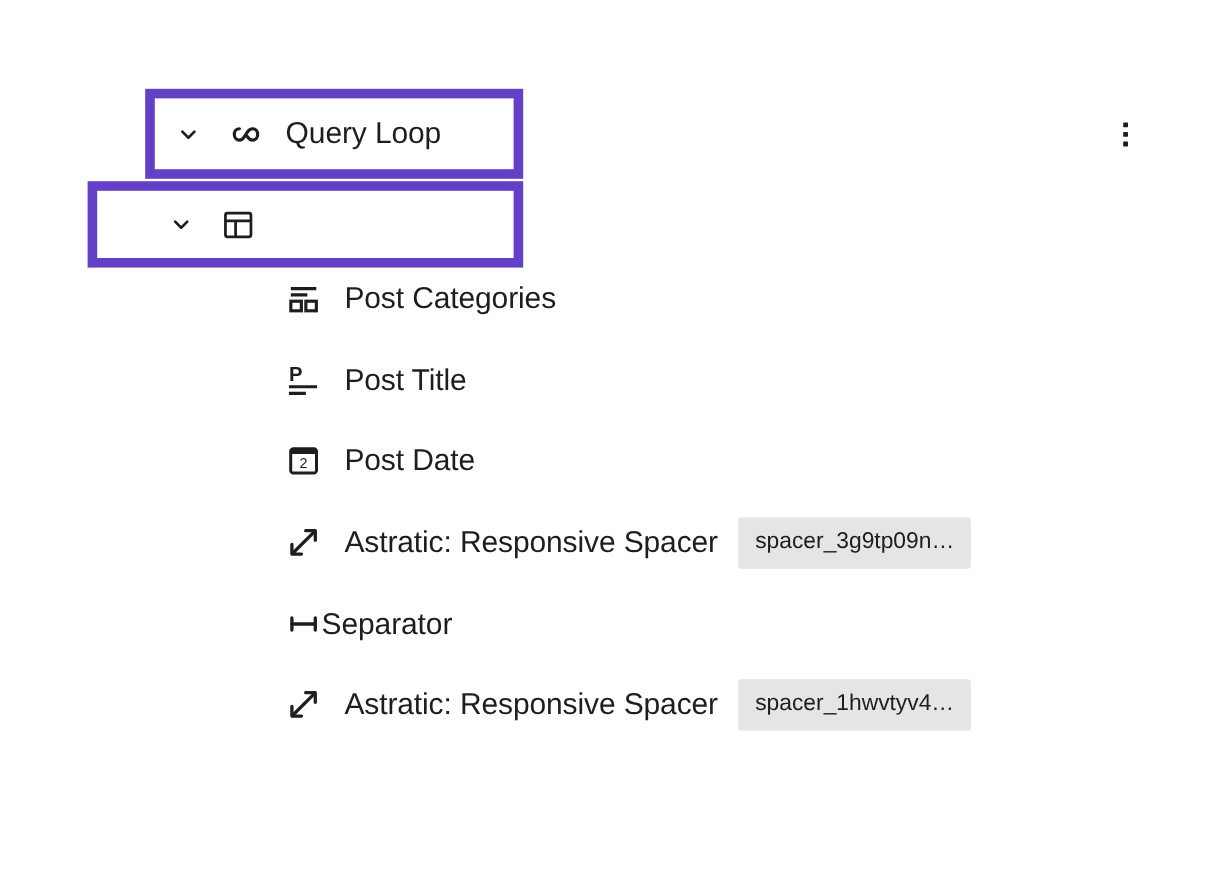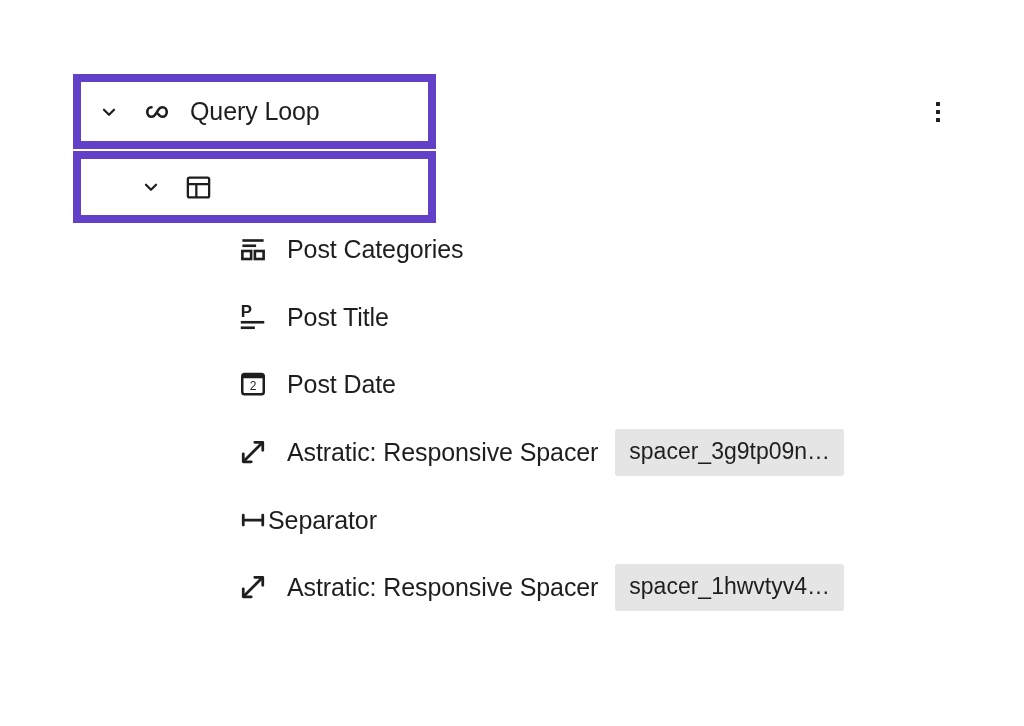--- a/index.html
+++ b/index.html
@@ -43,21 +43,21 @@
     position: absolute;
     left: 73px;
     top: 74px;
     width: 363px;
   }
   .sel-block {
     box-sizing: border-box;
     background: #6240c8;
     padding: 8px;
   }
-  .sel-block.first { height: 75px; }
+  .sel-block.first { height: 75px; margin-left: 48px; }
   .sel-block.second { height: 72px; margin-top: 2px; }
   .sel-inner {
     box-sizing: border-box;
     height: 100%;
     width: 100%;
     background: #ffffff;
     display: flex;
     align-items: center;
   }
 
@@ -96,21 +96,21 @@
     justify-content: center;
     width: 30px;
     height: 30px;
     flex: 0 0 auto;
   }
 
   
   .chip {
     background: #e5e5e5;
     color: #1e1e1e;
-    font-size: 23px;
+    font-size: 19px;
     line-height: 1;
     padding: 11px 14px 13px 14px;
     border-radius: 3px;
     white-space: nowrap;
     margin-left: 17px;
   }
 </style>
 </head>
 <body>
 

